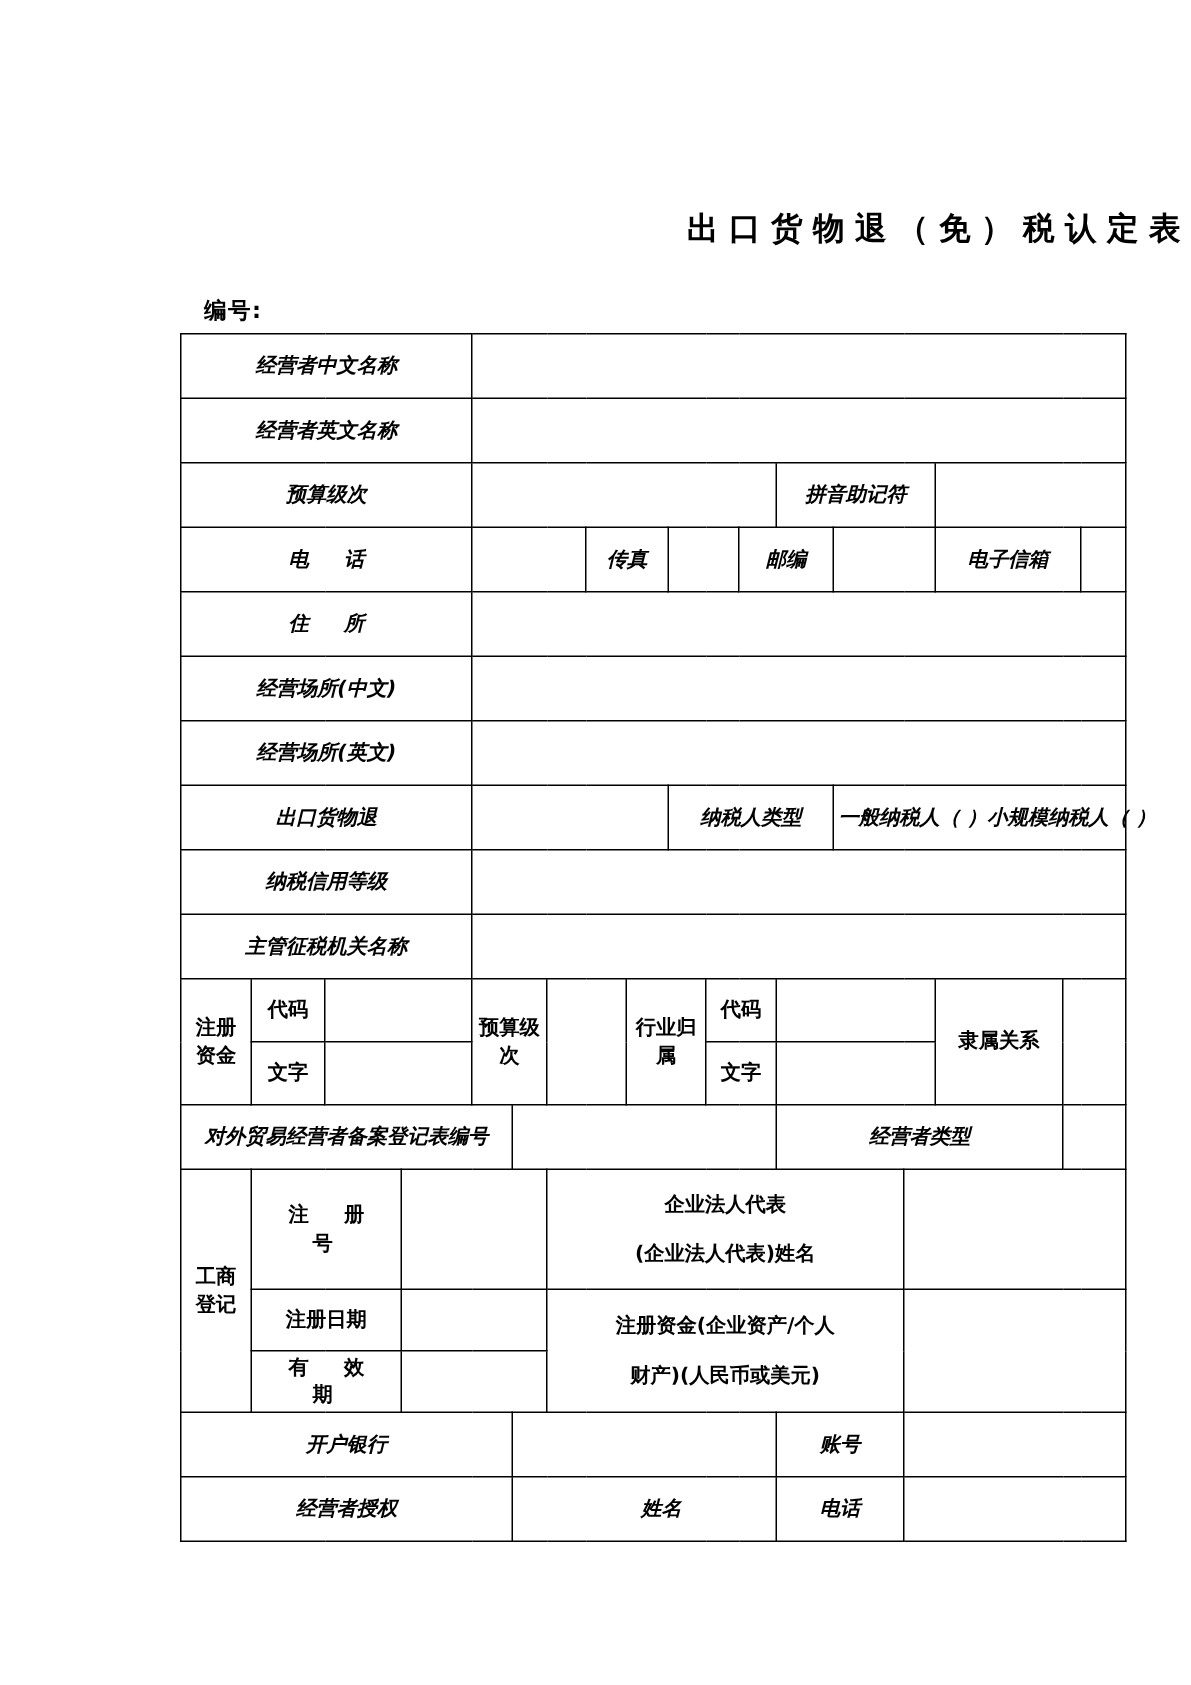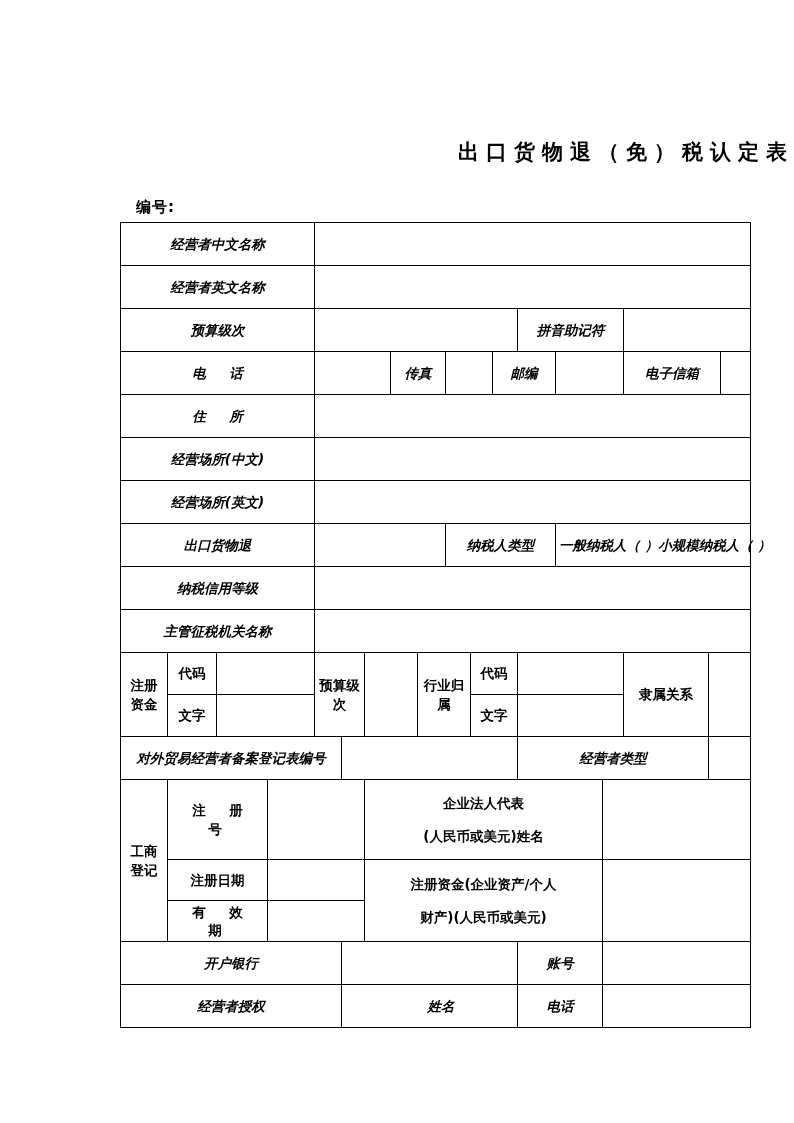--- a/index.html
+++ b/index.html
@@ -185,21 +185,21 @@
       <td colspan="5" class="nowrap">经营者类型</td>
       <td colspan="2" class="blank"></td>
     </tr>
 
     <tr style="height:80px">
       <td rowspan="3" class="two-line">工商登记</td>
       <td colspan="2" class="lbl-wide">注　册　号</td>
       <td colspan="3" class="blank"></td>
       <td colspan="8" style="padding:4px 6px">
         <div>企业法人代表</div>
-        <div style="margin-top:14px">(人民币或美元)姓名</div>
+        <div style="margin-top:14px">(企业法人代表)姓名</div>
       </td>
       <td colspan="5" class="blank"></td>
     </tr>
 
     <tr style="height:41px">
       <td colspan="2">注册日期</td>
       <td colspan="3" class="blank"></td>
       <td colspan="8" rowspan="2" class="lbl-left" style="padding:4px 20px">
         <div>注册资金(企业资产/个人</div>
         <div style="margin-top:14px">财产)(人民币或美元)</div>

